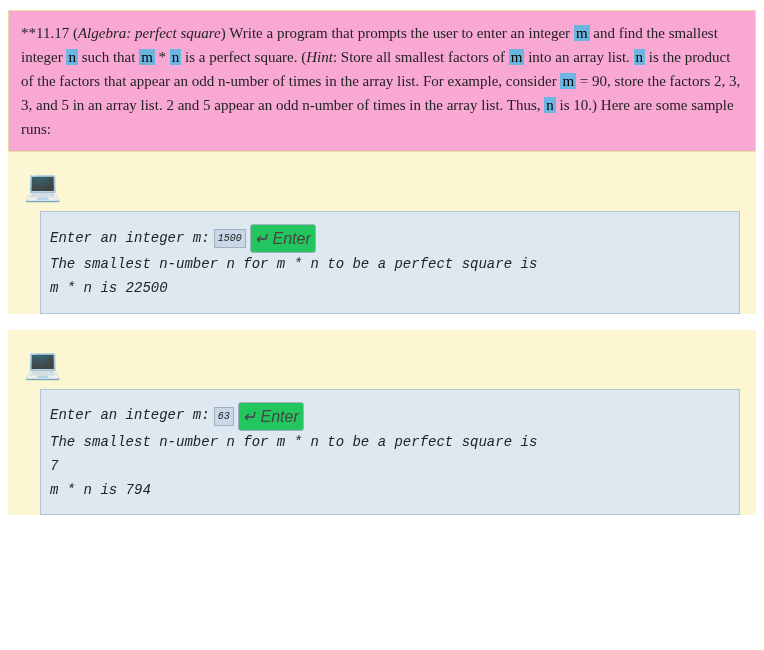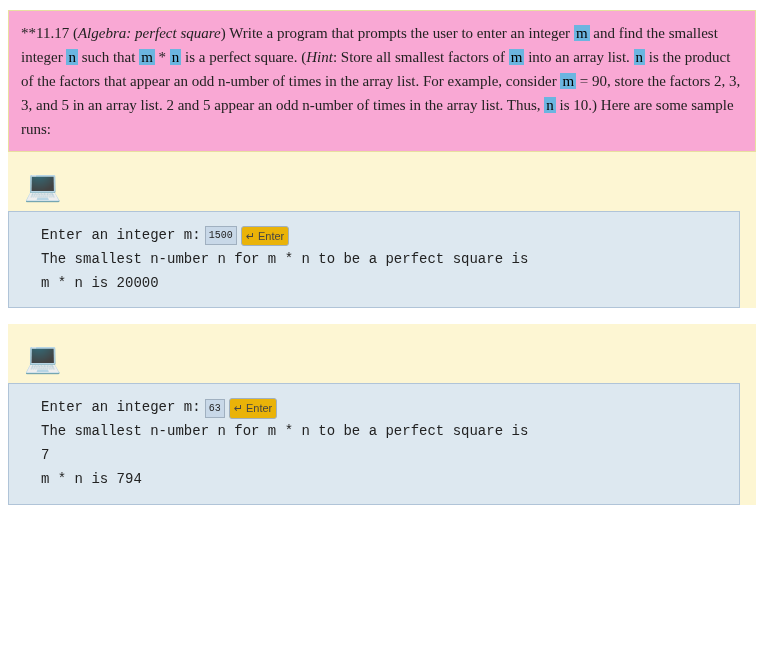--- a/index.html
+++ b/index.html
@@ -44,40 +44,41 @@
 
     .laptop-icon {
       font-size: 30px;
       margin: 8px 0 4px 8px;
       display: block;
     }
 
     .terminal-box {
       background: #dde8f0;
       border: 1px solid #b0c4d8;
-      margin: 8px 16px 8px 0;
-      padding: 12px 32px;
+      margin: 8px 16px 8px 32px;
+      padding: 12px 9px;
       font-family: 'Courier New', Courier, monospace;
       font-size: 14px;
       color: #222;
       line-height: 1.7;
+      font-style: italic;
     }
 
     .terminal-box .input-line {
       display: flex;
       align-items: center;
       gap: 4px;
     }
 
     .enter-badge {
       display: inline-block;
-      background: #eab308;
+      background: #22c55e;
       border: 1px solid #a0b0c0;
       border-radius: 3px;
-      font-size: 11px;
+      font-size: 16px;
       font-family: sans-serif;
       padding: 0 4px;
       color: #444;
       white-space: nowrap;
       vertical-align: middle;
     }
 
     .input-value {
       background: #c8d8e8;
       border: 1px solid #a0b0c0;
@@ -127,21 +128,21 @@
     <div style="padding: 8px 0 0 8px;">
       <span class="laptop-icon">💻</span>
     </div>
     <div class="terminal-box">
       <div class="input-line">
         <span>Enter an integer m: </span>
         <span class="input-value">1500</span>
         <span class="enter-badge">↵ Enter</span>
       </div>
       <div>The smallest n-umber n for m * n to be a perfect square is</div>
-      <div>m * n is 20000</div>
+      <div>m * n is 22500</div>
     </div>
   </div>
 
   <div class="divider"></div>
 
   <div class="section-wrapper">
     <div style="padding: 8px 0 0 8px;">
       <span class="laptop-icon">💻</span>
     </div>
     <div class="terminal-box">

